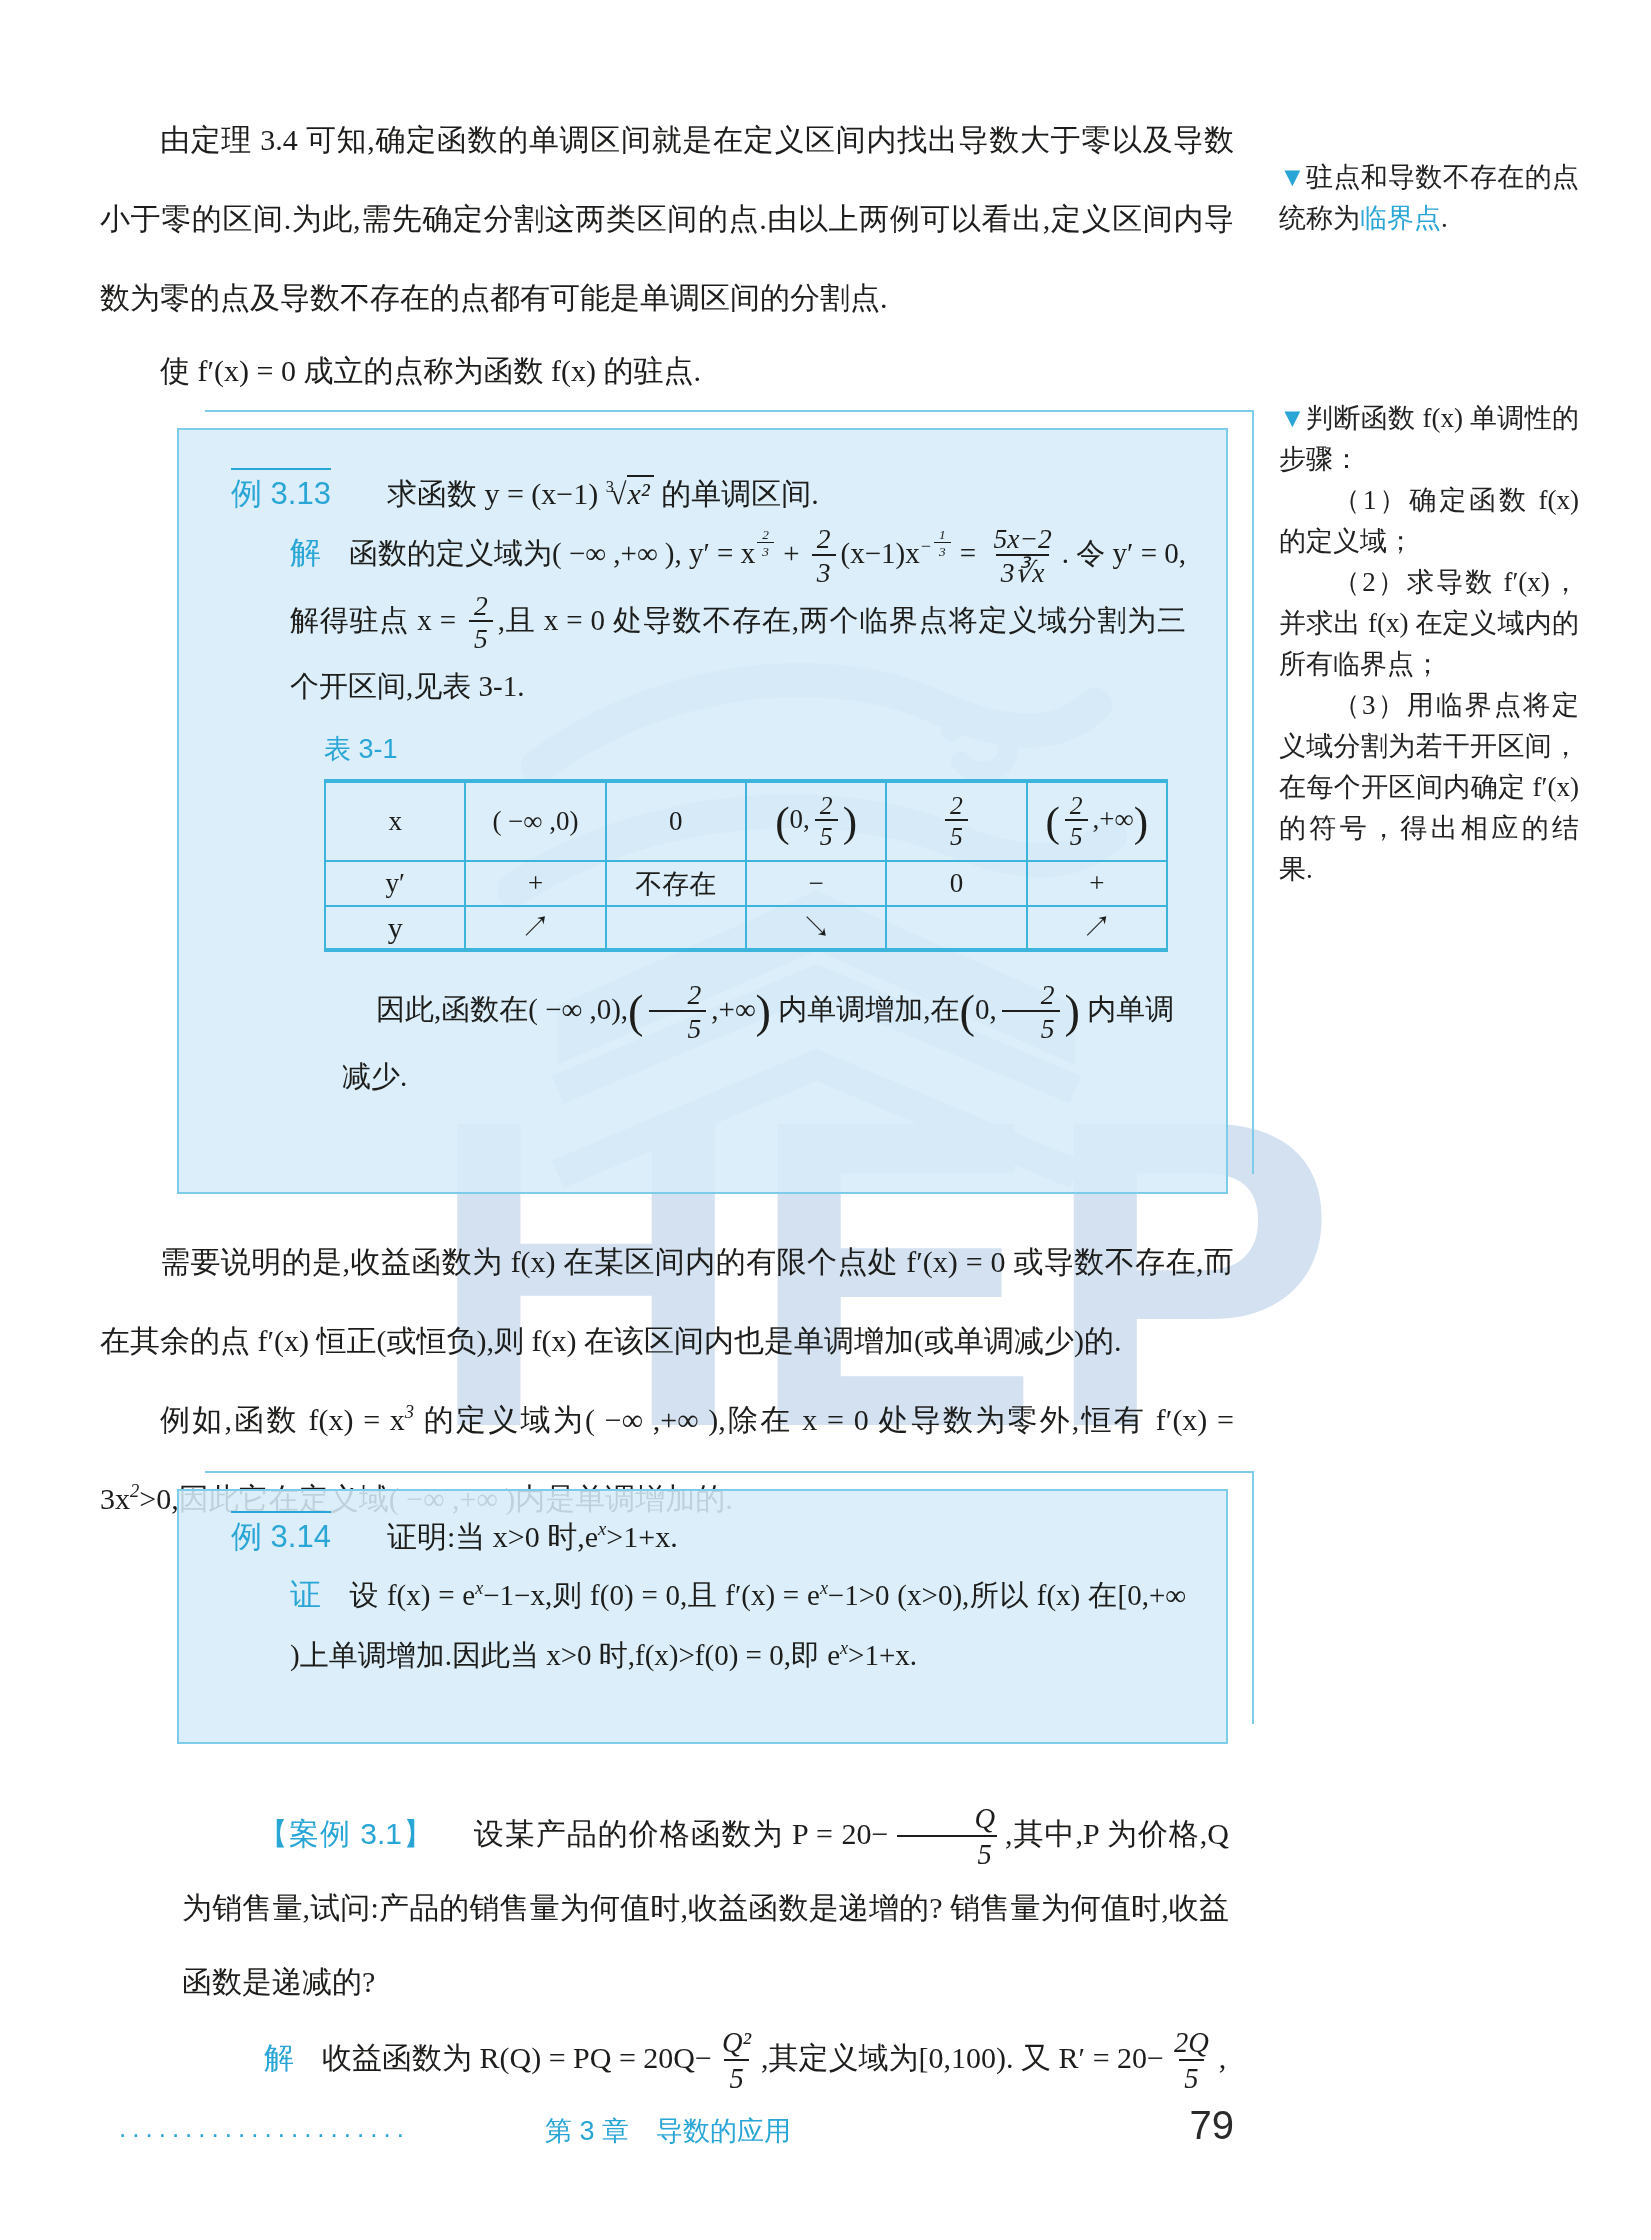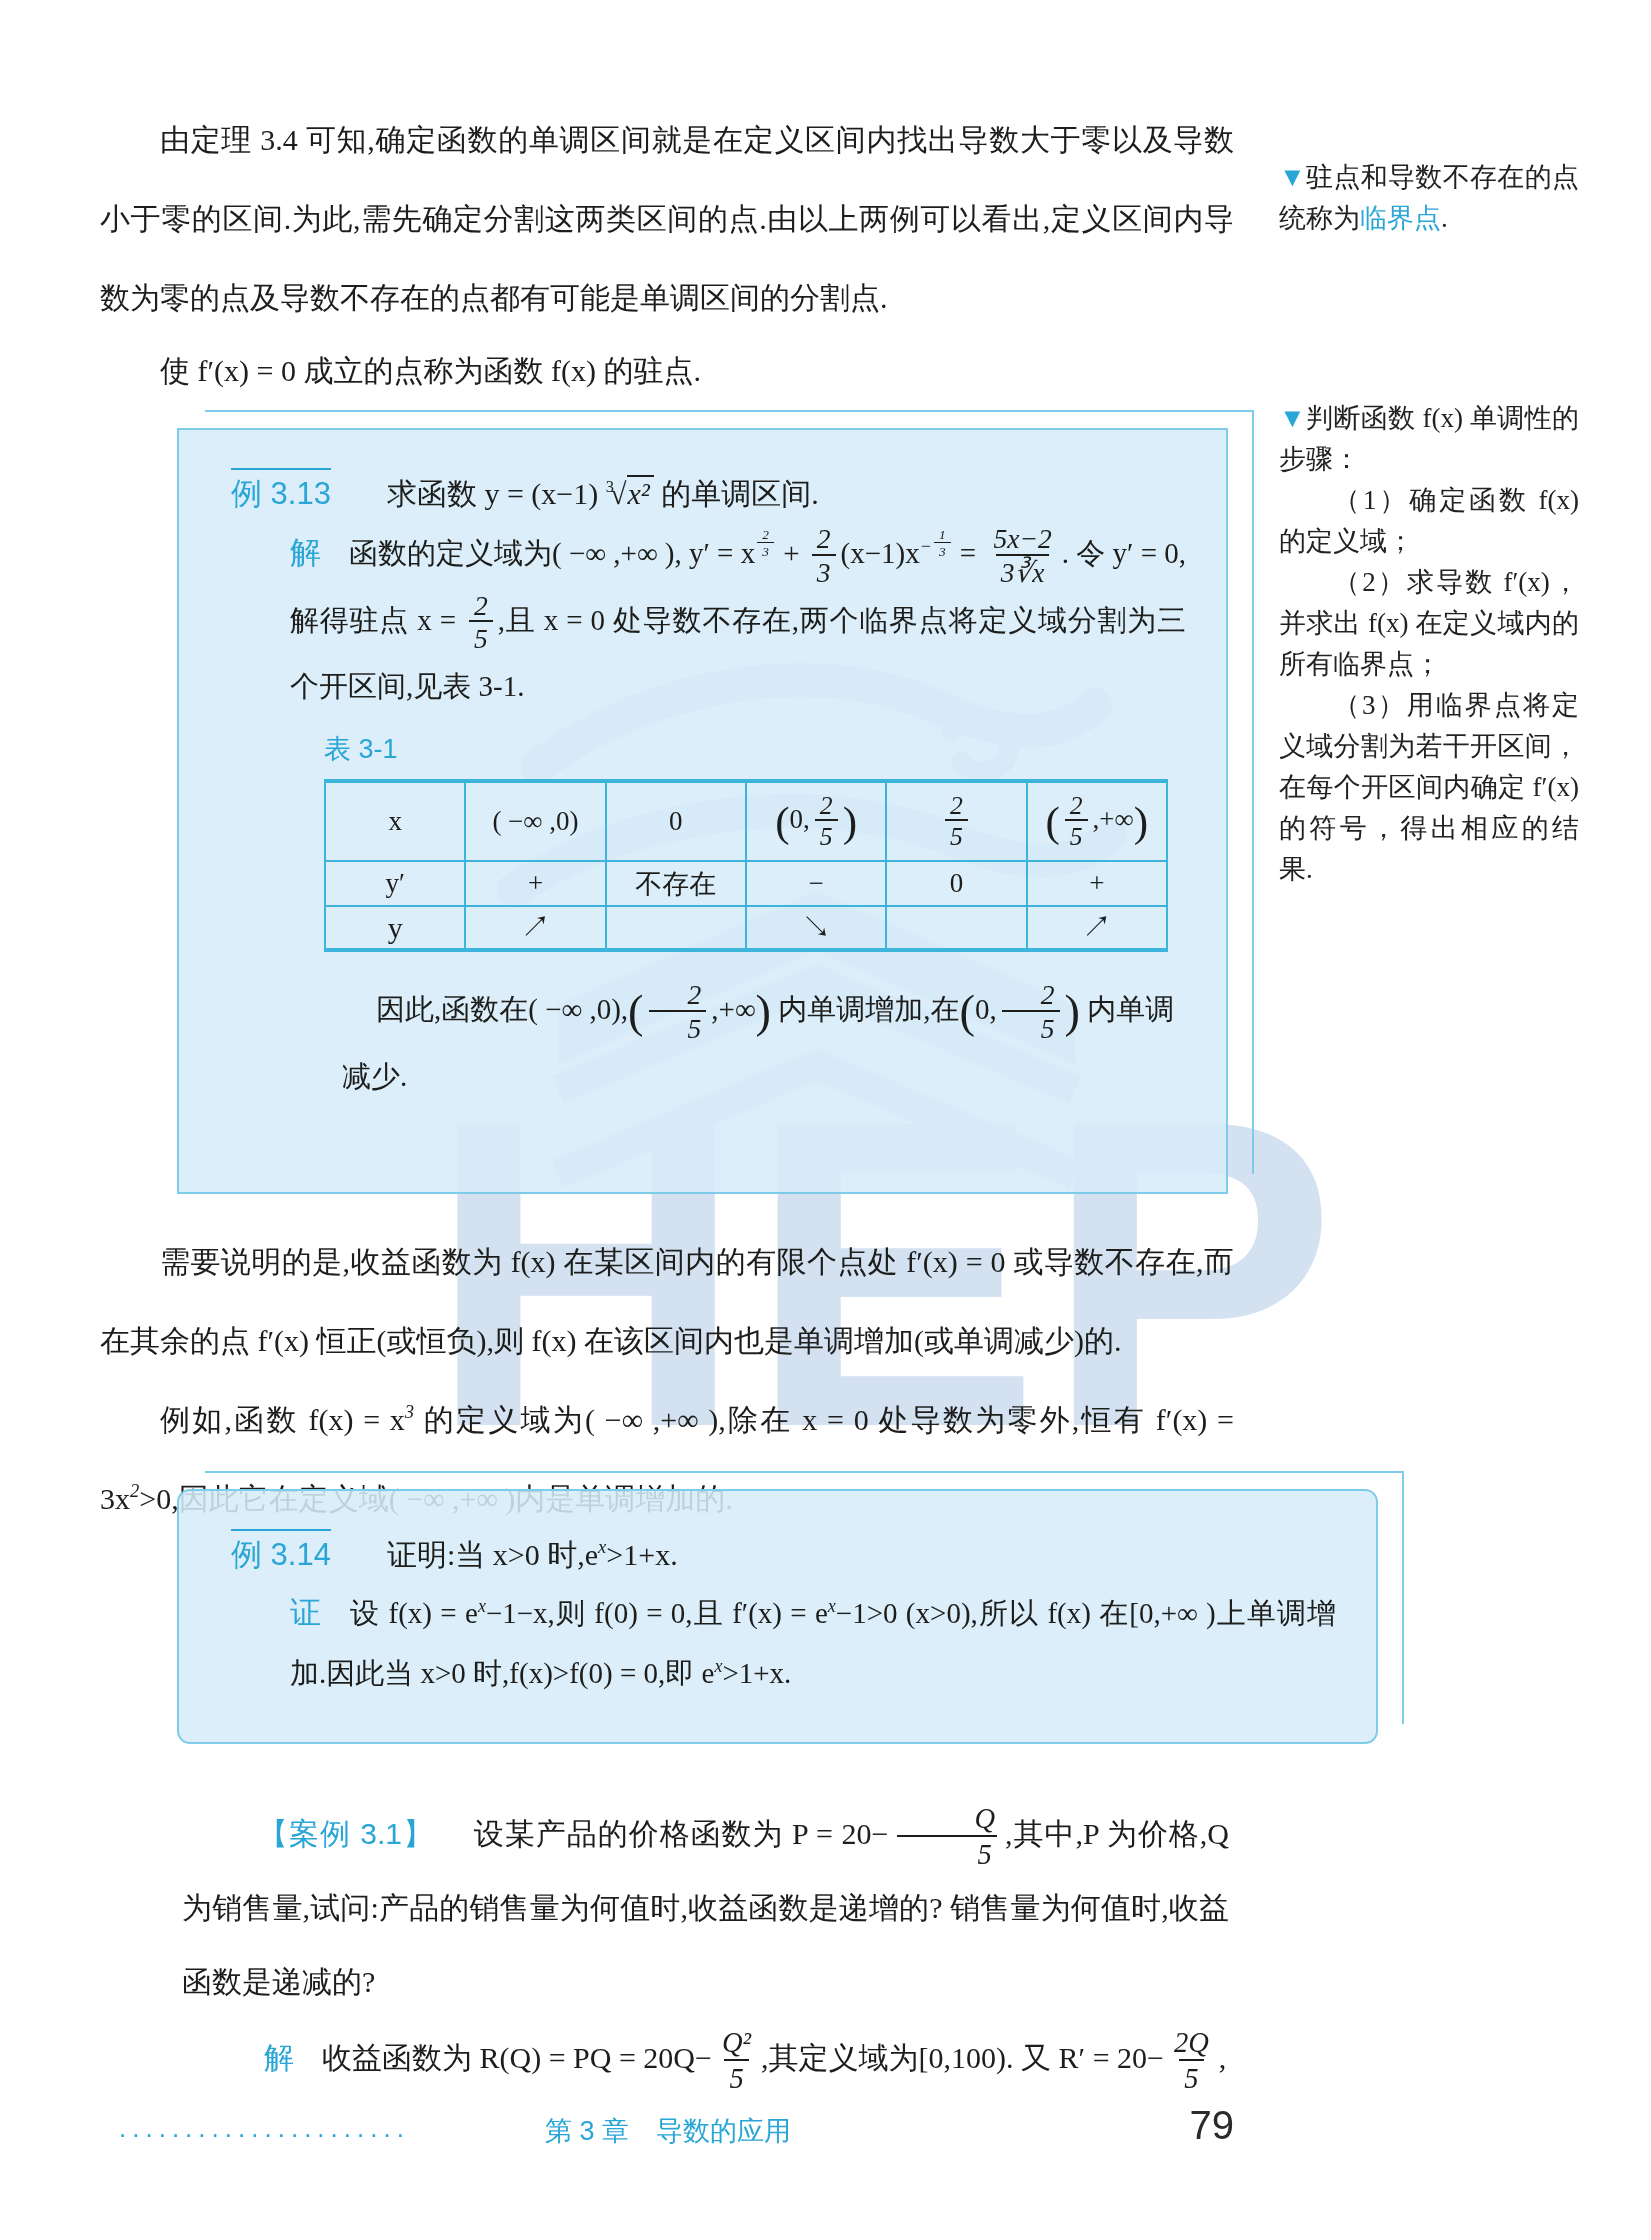--- a/index.html
+++ b/index.html
@@ -191,21 +191,21 @@
           <span class="num">2</span>
           <span class="den">5</span>
         </span><span class="seg-p">)</span><span class="seg-t"> 内单调减少.</span></p>
   </section>
 
   <div class="abs" style="left:100px;top:1222px;width:1134px;">
     <p class="body-para indent"><span class="seg-t">需要说明的是,收益函数为 </span><span class="seg-m">f(x)</span><span class="seg-t"> 在某区间内的有限个点处 </span><span class="seg-m">f′(x)</span><span class="seg-t"> = 0 或导数不存在,而在其余的点 </span><span class="seg-m">f′(x)</span><span class="seg-t"> 恒正(或恒负),则 </span><span class="seg-m">f(x)</span><span class="seg-t"> 在该区间内也是单调增加(或单调减少)的.</span></p>
     <p class="body-para indent"><span class="seg-t">例如,函数 </span><span class="seg-m">f(x) = x</span><sup class="seg-sup">3</sup><span class="seg-t"> 的定义域为( −∞ ,+∞ ),除在 </span><span class="seg-m">x = 0</span><span class="seg-t"> 处导数为零外,恒有 </span><span class="seg-m">f′(x)</span><span class="seg-t"> = 3</span><span class="seg-m">x</span><sup class="seg-sup">2</sup><span class="seg-t">&gt;0,因此它在定义域( −∞ ,+∞ )内是单调增加的.</span></p>
   </div>
 
-  <section class="ex-box" style="left:177px;top:1489px;width:1201px;height:255px;padding-top:28px;border-radius:13px;">
+  <section class="ex-box" style="left:177px;top:1489px;width:1051px;height:255px;padding-top:10px;">
     <p class="ex-head" style="margin-top:10px;">
       <span class="ex-label">例 3.14</span><span><span class="seg-t">证明:当 </span><span class="seg-m">x</span><span class="seg-t">&gt;0 时,</span><span class="seg-m">e</span><sup class="seg-sup">x</sup><span class="seg-t">&gt;1+</span><span class="seg-m">x</span><span class="seg-t">.</span></span>
     </p>
     <p class="box-para" style="line-height:60px;">
       <span class="mini-label">证</span><span><span class="seg-t">设 </span><span class="seg-m">f(x) = e</span><sup class="seg-sup">x</sup><span class="seg-m">−1−x</span><span class="seg-t">,则 </span><span class="seg-m">f(0) = 0</span><span class="seg-t">,且 </span><span class="seg-m">f′(x) = e</span><sup class="seg-sup">x</sup><span class="seg-m">−1&gt;0 (x&gt;0)</span><span class="seg-t">,所以 </span><span class="seg-m">f(x)</span><span class="seg-t"> 在[0,+∞ )上单调增加.因此当 </span><span class="seg-m">x</span><span class="seg-t">&gt;0 时,</span><span class="seg-m">f(x)&gt;f(0) = 0</span><span class="seg-t">,即 </span><span class="seg-m">e</span><sup class="seg-sup">x</sup><span class="seg-t">&gt;1+</span><span class="seg-m">x</span><span class="seg-t">.</span></span>
     </p>
   </section>
 
   <div class="abs" style="left:182px;top:1797px;width:1047px;">
     <p class="case-para">

